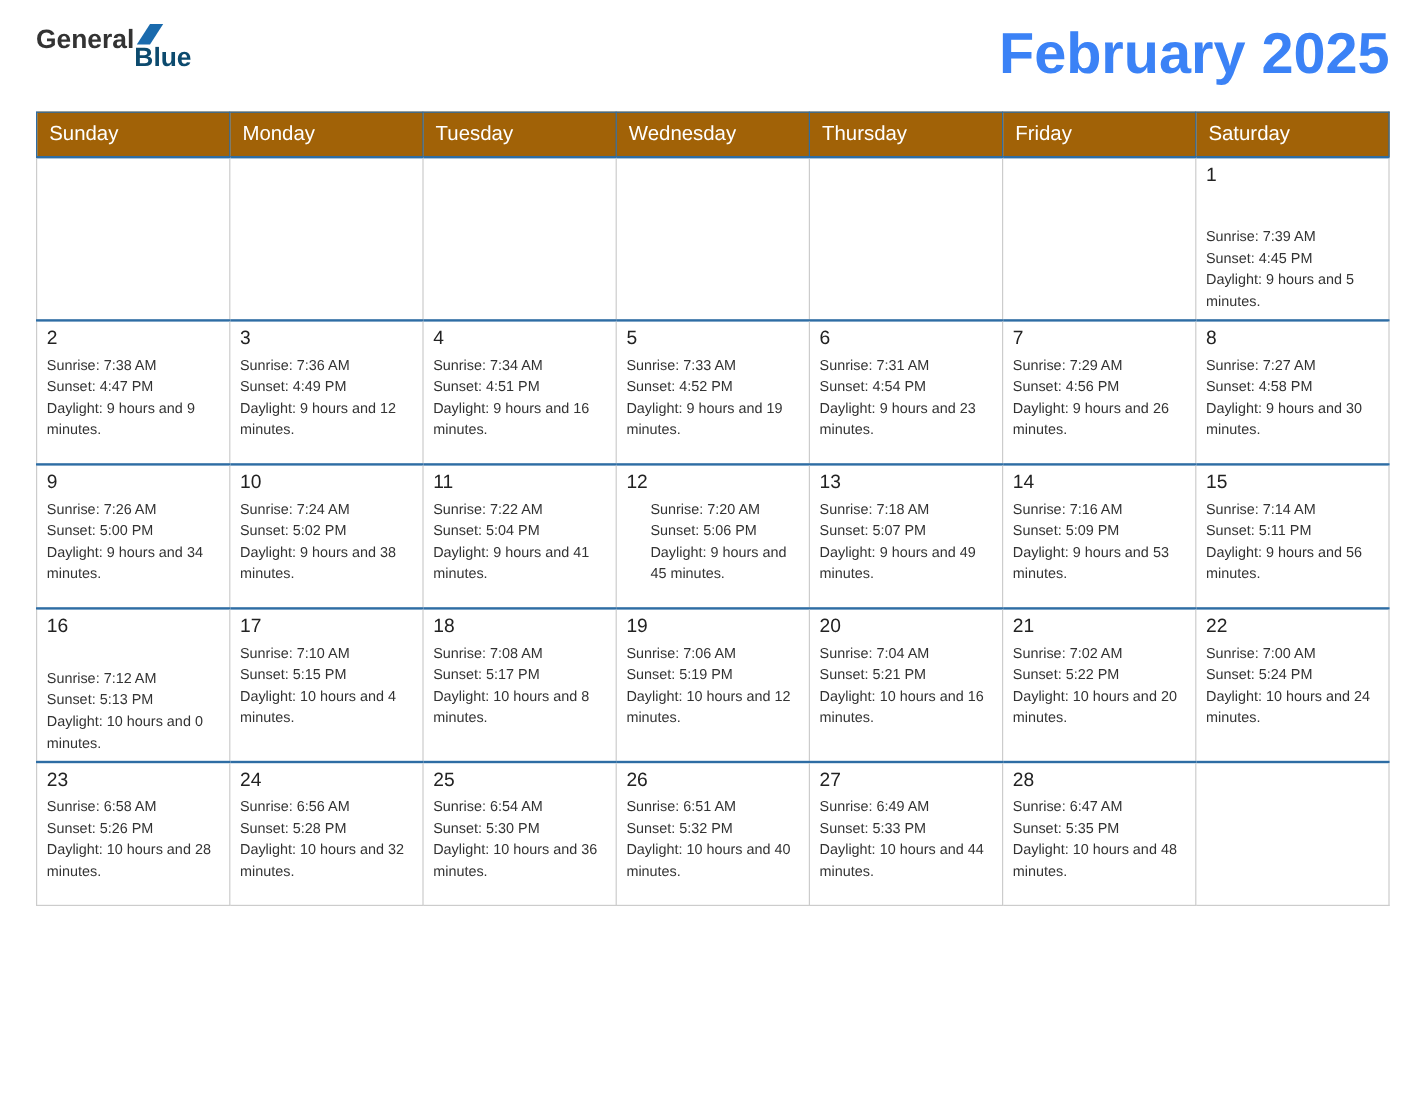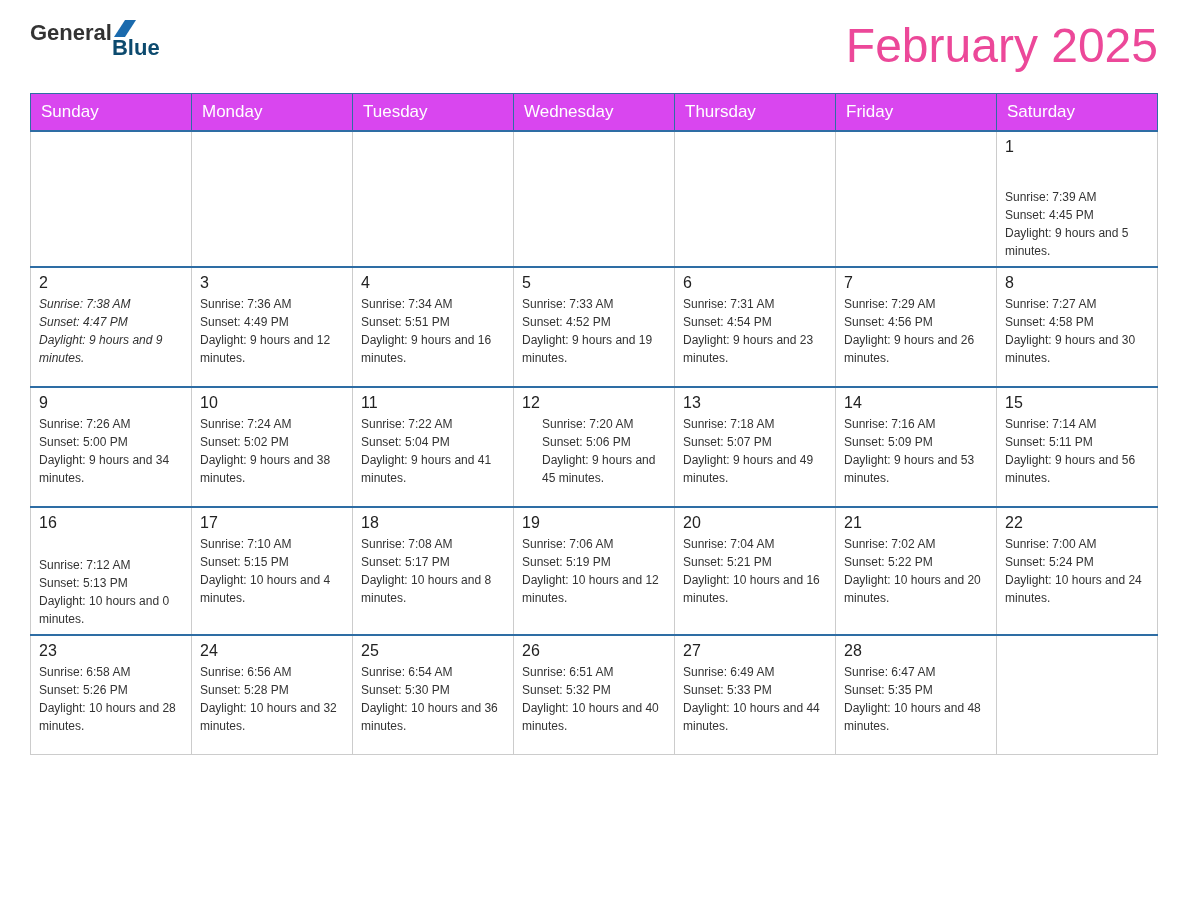--- a/index.html
+++ b/index.html
@@ -39,36 +39,36 @@
     }
     .logo-combined {
       display: flex;
       align-items: flex-start;
     }
     .title-section {
       text-align: right;
     }
     .calendar-title {
       font-size: 48px;
-      font-weight: normal;
-      color: #ec4899;
+      font-weight: bold;
+      color: #3b82f6;
       line-height: 1.1;
     }
     .calendar-subtitle {
       font-size: 22px;
       color: #444;
       margin-top: 4px;
     }
     .calendar-table {
       width: 100%;
       border-collapse: collapse;
       border: 1px solid #999;
     }
     .calendar-table th {
-      background-color: #d946ef;
+      background-color: #a16207;
       color: #fff;
       font-size: 17px;
       font-weight: normal;
       padding: 8px 10px;
       text-align: left;
       border: 1px solid #2e6da4;
     }
     .calendar-table td {
       width: 14.28%;
       vertical-align: top;
@@ -139,34 +139,34 @@
         <td>
           <span class="day-number">1</span>
           <div class="day-info" style="white-space: pre-line; margin-top: 32px;">Sunrise: 7:39 AM
 Sunset: 4:45 PM
 Daylight: 9 hours and 5 minutes.</div>
         </td>
       </tr>
       <tr class="week-row">
         <td>
           <span class="day-number">2</span>
-          <div class="day-info" style="white-space: pre-line; font-style: italic;">Sunrise: 7:38 AM
+          <div class="day-info" style="white-space: pre-line;">Sunrise: 7:38 AM
 Sunset: 4:47 PM
 Daylight: 9 hours and 9 minutes.</div>
         </td>
         <td>
           <span class="day-number">3</span>
           <div class="day-info" style="white-space: pre-line;">Sunrise: 7:36 AM
 Sunset: 4:49 PM
 Daylight: 9 hours and 12 minutes.</div>
         </td>
         <td>
           <span class="day-number">4</span>
           <div class="day-info" style="white-space: pre-line;">Sunrise: 7:34 AM
-Sunset: 5:51 PM
+Sunset: 4:51 PM
 Daylight: 9 hours and 16 minutes.</div>
         </td>
         <td>
           <span class="day-number">5</span>
           <div class="day-info" style="white-space: pre-line;">Sunrise: 7:33 AM
 Sunset: 4:52 PM
 Daylight: 9 hours and 19 minutes.</div>
         </td>
         <td>
           <span class="day-number">6</span>

